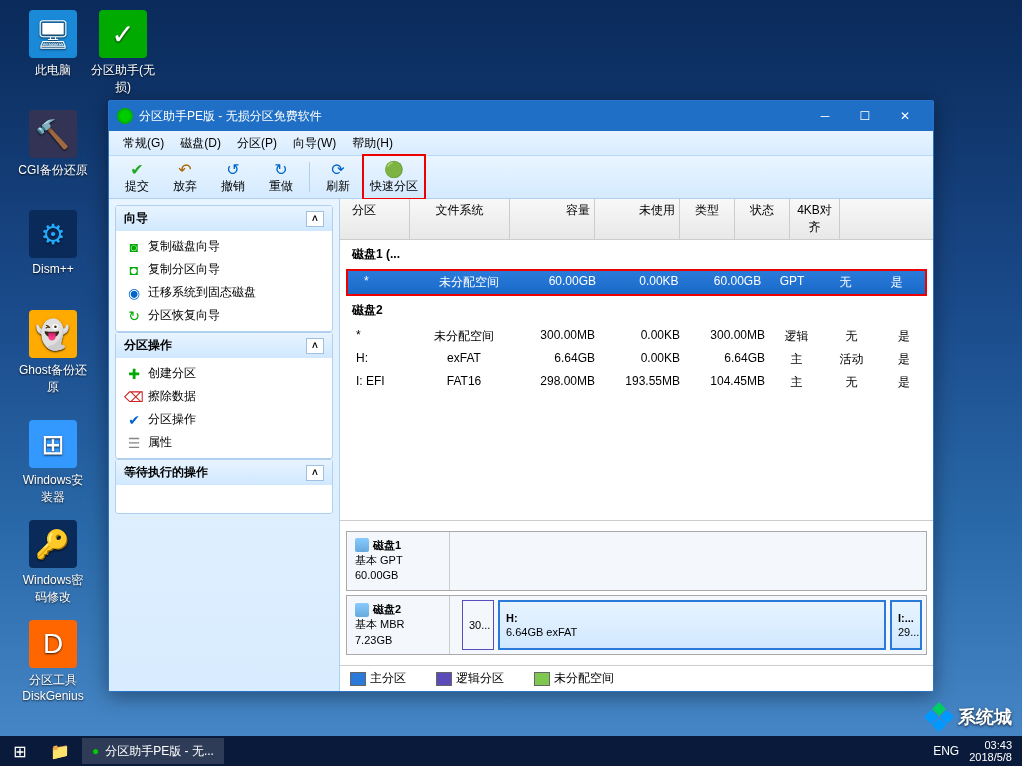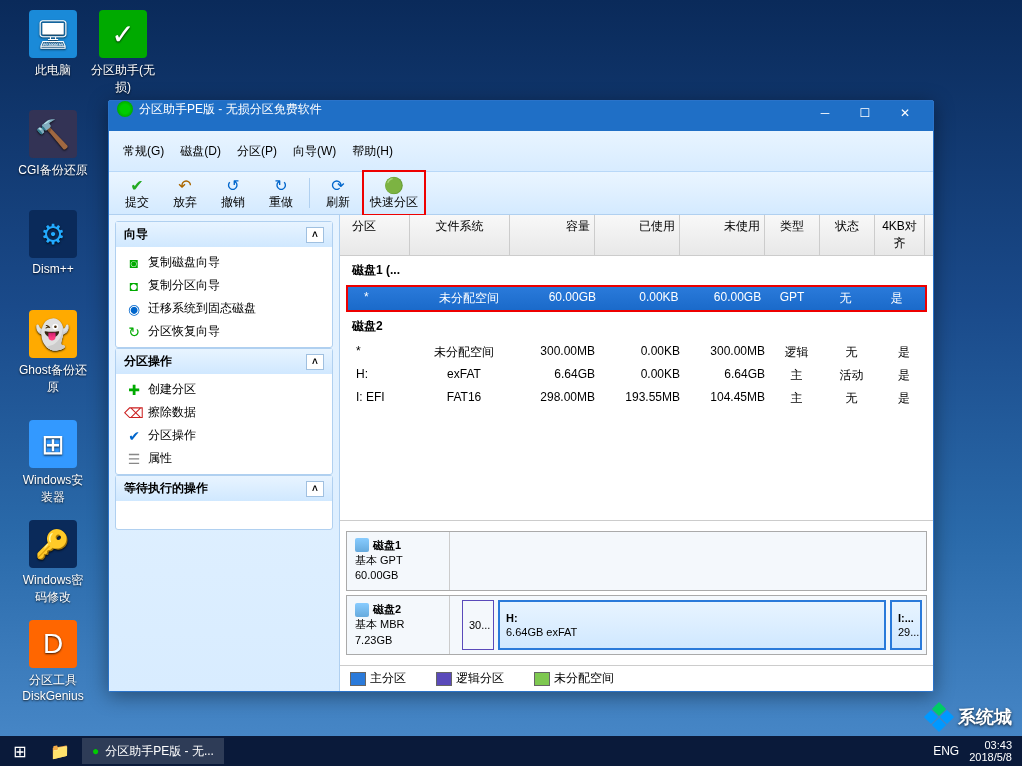--- a/index.html
+++ b/index.html
@@ -1,24 +1,24 @@
 <!DOCTYPE html>
 <html><head>
 <meta charset="utf-8">
 <style>
 html,body{margin:0;padding:0;width:1022px;height:766px;overflow:hidden;font-family:"Microsoft YaHei","SimSun",Arial,sans-serif;font-size:12px;background:linear-gradient(180deg,#0a2a5a 0%,#1a4a8a 40%,#2a6aaa 70%,#4a8aca 100%);color:#000;}
 .desktop{position:absolute;inset:0;}
 .desktop-icon{position:absolute;width:70px;text-align:center;color:#fff;font-size:12px;text-shadow:0 1px 2px rgba(0,0,0,.8);}
 .desktop-icon .ic{width:48px;height:48px;margin:0 auto 4px;border-radius:4px;display:flex;align-items:center;justify-content:center;font-size:28px;}
 .window{position:absolute;left:108px;top:100px;width:824px;height:590px;background:#fff;border:1px solid #2a73c9;box-shadow:0 4px 20px rgba(0,0,0,.4);border-radius:2px;display:flex;flex-direction:column;}
-.titlebar{height:30px;background:#1f6fc6;color:#fff;display:flex;align-items:flex-start;padding:0 8px;}
+.titlebar{height:30px;background:#1f6fc6;color:#fff;display:flex;align-items:center;padding:0 8px;}
 .titlebar .logo{width:16px;height:16px;background:radial-gradient(circle,#0c0 40%,#080 100%);border-radius:50%;margin-right:6px;}
 .titlebar .title{flex:1;}
 .titlebar .winbtn{width:40px;height:24px;display:flex;align-items:center;justify-content:center;color:#fff;cursor:pointer;}
-.menubar{height:24px;background:linear-gradient(#e8f4ff,#d8ecff);border-bottom:1px solid #b8d8f8;display:flex;align-items:center;padding:8px 6px;}
+.menubar{height:24px;background:linear-gradient(#e8f4ff,#d8ecff);border-bottom:1px solid #b8d8f8;display:flex;align-items:center;padding:0 6px;}
 .menubar span{padding:0 8px;cursor:pointer;}
 .toolbar{height:42px;background:linear-gradient(#eaf5ff,#d4eaff);border-bottom:1px solid #b0d0f0;display:flex;align-items:center;padding:0 4px;}
 .tb-btn{width:48px;height:40px;display:flex;flex-direction:column;align-items:center;justify-content:center;cursor:pointer;border-radius:3px;position:relative;}
 .tb-btn .ic{font-size:16px;height:16px;}
 .tb-btn .lbl{font-size:12px;margin-top:2px;}
 .tb-sep{width:1px;height:30px;background:#b0d0f0;margin:0 4px;}
 .tb-highlight{border:2px solid #e00;padding:1px;}
 .body{flex:1;display:flex;min-height:0;}
 .sidebar{width:218px;background:linear-gradient(#e8f4ff,#d8ecff);border-right:1px solid #b0d0f0;padding:6px;display:flex;flex-direction:column;overflow:auto;}
 .panel{background:#fff;border:1px solid #b0d0f0;border-radius:3px;}
@@ -205,21 +205,20 @@
               <span class="chev">˄</span>
             </div>
           <div class="panel-bd" style="height:20px"></div>
         </div>
       </div>
       <div class="main">
         <div class="grid-hd">
           <div class="c-part">分区</div>
           <div class="c-fs">文件系统</div>
           <div class="c-cap">容量</div>
-          <div class="c-used">已使用</div>
           <div class="c-free">未使用</div>
           <div class="c-type">类型</div>
           <div class="c-stat">状态</div>
           <div class="c-4k">4KB对齐</div>
         </div>
         <div class="grid-body">
           <div class="disk-hdr">磁盘1 (...</div>
           <div class="disk1-block">
             <div class="row sel">
               <div class="c-part">*</div>

